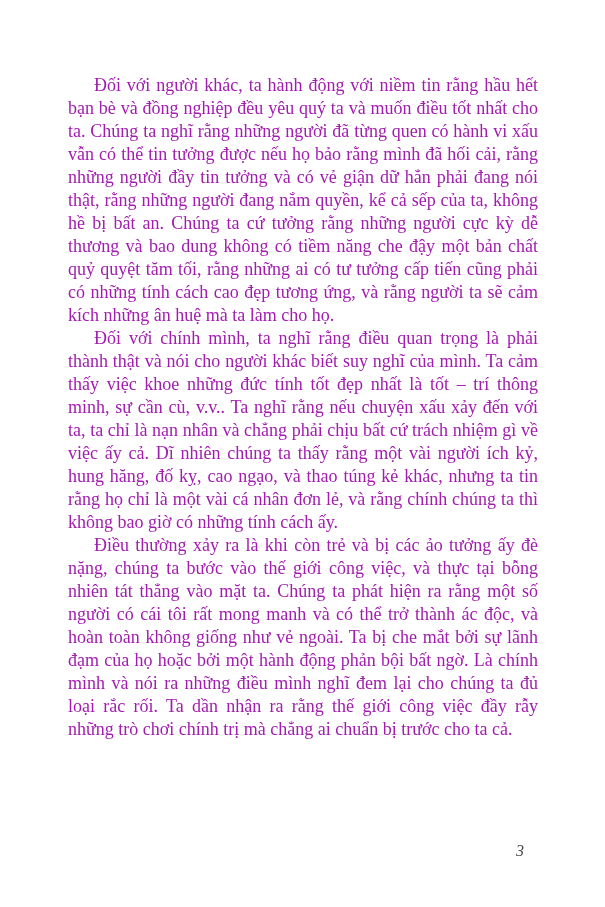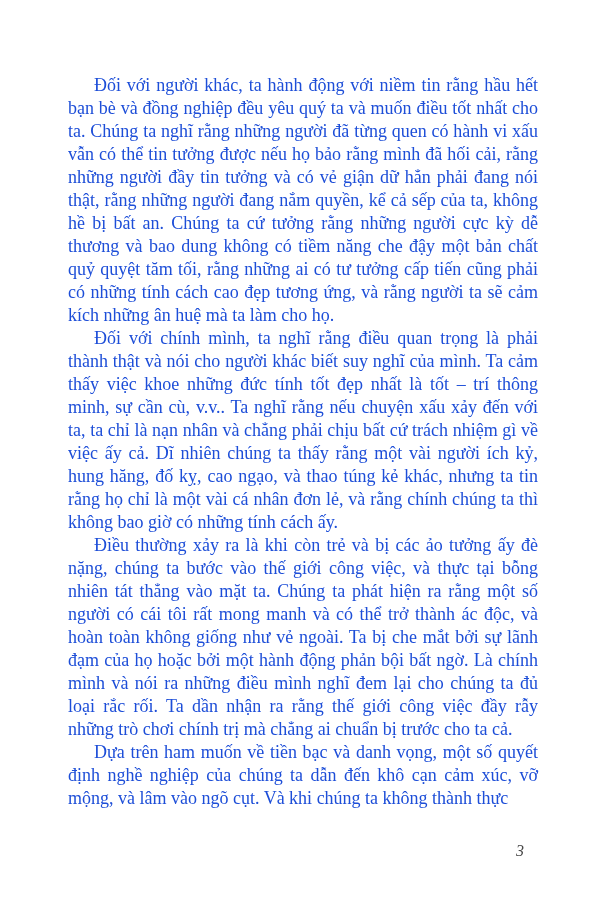--- a/index.html
+++ b/index.html
@@ -13,21 +13,21 @@
     height: 907px;
     background: #ffffff;
     overflow: hidden;
     font-family: "Liberation Serif", "DejaVu Serif", serif;
   }
   .text-block {
     position: absolute;
     left: 68px;
     top: 74px;
     width: 470px;
-    color: #1d4ed8;
+    color: #a21caf;
     font-size: 18px;
     line-height: 23px;
     text-align: justify;
     text-justify: inter-word;
   }
   .text-block p {
     margin: 0;
     padding: 0;
     text-indent: 26px;
   }
@@ -44,16 +44,15 @@
   }
 </style>
 </head>
 <body>
 
 <div class="book-page">
   <div class="text-block">
     <p>Đối với người khác, ta hành động với niềm tin rằng hầu hết bạn bè và đồng nghiệp đều yêu quý ta và muốn điều tốt nhất cho ta. Chúng ta nghĩ rằng những người đã từng quen có hành vi xấu vẫn có thể tin tưởng được nếu họ bảo rằng mình đã hối cải, rằng những người đầy tin tưởng và có vẻ giận dữ hẳn phải đang nói thật, rằng những người đang nắm quyền, kể cả sếp của ta, không hề bị bất an. Chúng ta cứ tưởng rằng những người cực kỳ dễ thương và bao dung không có tiềm năng che đậy một bản chất quỷ quyệt tăm tối, rằng những ai có tư tưởng cấp tiến cũng phải có những tính cách cao đẹp tương ứng, và rằng người ta sẽ cảm kích những ân huệ mà ta làm cho họ.</p>
     <p>Đối với chính mình, ta nghĩ rằng điều quan trọng là phải thành thật và nói cho người khác biết suy nghĩ của mình. Ta cảm thấy việc khoe những đức tính tốt đẹp nhất là tốt – trí thông minh, sự cần cù, v.v.. Ta nghĩ rằng nếu chuyện xấu xảy đến với ta, ta chỉ là nạn nhân và chẳng phải chịu bất cứ trách nhiệm gì về việc ấy cả. Dĩ nhiên chúng ta thấy rằng một vài người ích kỷ, hung hăng, đố kỵ, cao ngạo, và thao túng kẻ khác, nhưng ta tin rằng họ chỉ là một vài cá nhân đơn lẻ, và rằng chính chúng ta thì không bao giờ có những tính cách ấy.</p>
     <p>Điều thường xảy ra là khi còn trẻ và bị các ảo tưởng ấy đè nặng, chúng ta bước vào thế giới công việc, và thực tại bỗng nhiên tát thẳng vào mặt ta. Chúng ta phát hiện ra rằng một số người có cái tôi rất mong manh và có thể trở thành ác độc, và hoàn toàn không giống như vẻ ngoài. Ta bị che mắt bởi sự lãnh đạm của họ hoặc bởi một hành động phản bội bất ngờ. Là chính mình và nói ra những điều mình nghĩ đem lại cho chúng ta đủ loại rắc rối. Ta dần nhận ra rằng thế giới công việc đầy rẫy những trò chơi chính trị mà chẳng ai chuẩn bị trước cho ta cả.</p>
-    <p>Dựa trên ham muốn về tiền bạc và danh vọng, một số quyết định nghề nghiệp của chúng ta dẫn đến khô cạn cảm xúc, vỡ mộng, và lâm vào ngõ cụt. Và khi chúng ta không thành thực</p>
   </div>
   <div class="page-number">3</div>
 </div>
 
 </body></html>

